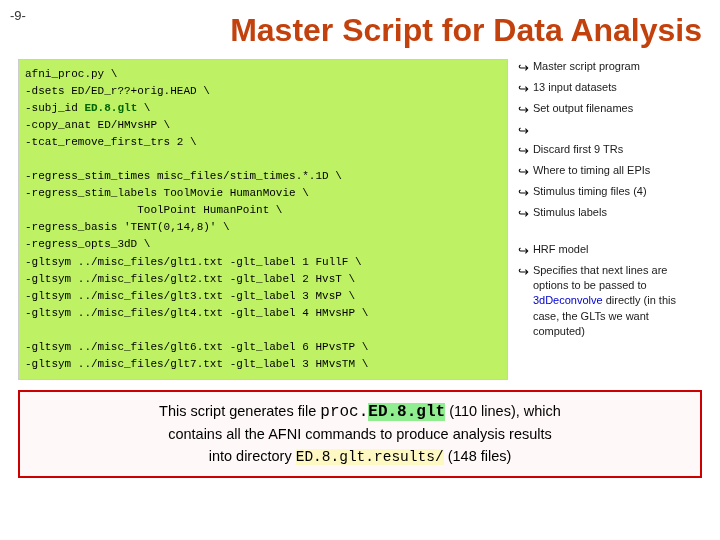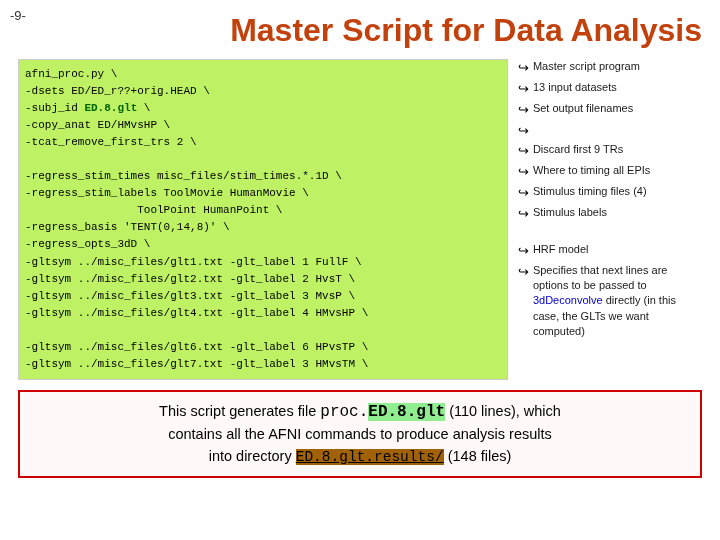--- a/index.html
+++ b/index.html
@@ -90,23 +90,22 @@
       font-family: 'Courier New', monospace;
       font-size: 16px;
       text-align: center;
     }
     .bottom-box .hl-green {
       background: #90ee90;
       font-weight: bold;
       font-family: 'Courier New', monospace;
     }
     .bottom-box .hl-orange {
-      background: #a16207;
+      background: #fef9c3;
       font-family: 'Courier New', monospace;
-      text-decoration: underline;
     }
   </style>
 </head>
 <body>
 
 <div class="slide">
   <div class="slide-number">-9-</div>
   <div class="title">Master Script for Data Analysis</div>
 
   <div class="content-area">

